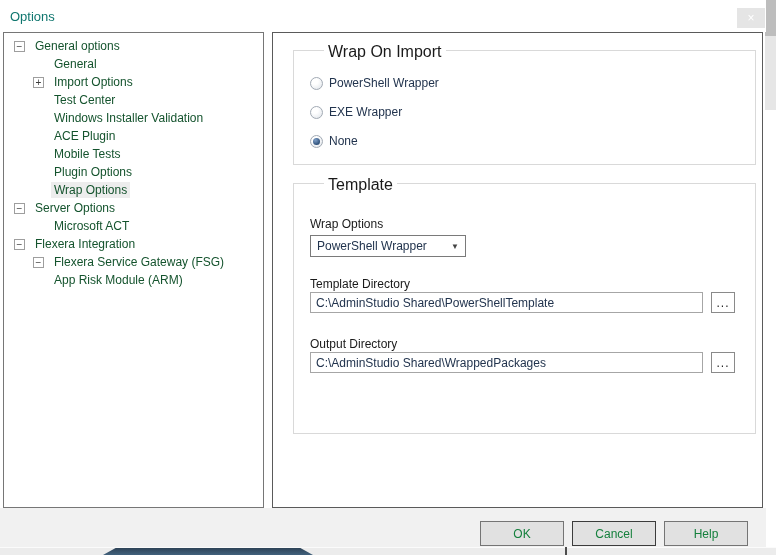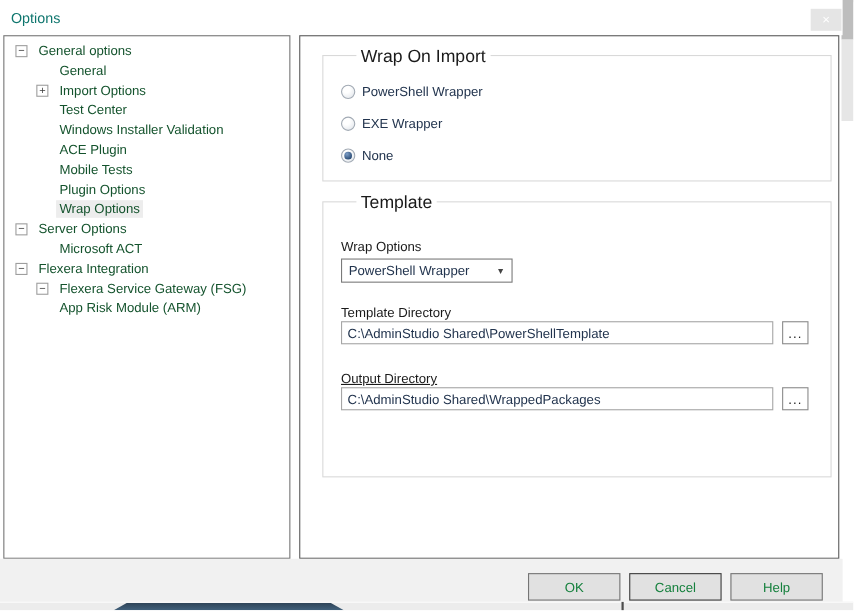--- a/index.html
+++ b/index.html
@@ -209,21 +209,21 @@
       <span class="field-label" style="left:16px; top:33px;">Wrap Options</span>
       <div class="combo">
         <span>PowerShell Wrapper</span>
         <span class="combo-arrow">▼</span>
       </div>
 
       <span class="field-label" style="left:16px; top:93px;">Template Directory</span>
       <input class="textbox" style="top: 108px;" type="text" value="C:\AdminStudio Shared\PowerShellTemplate">
       <button class="browse-btn" style="top:108px;">...</button>
 
-      <span class="field-label" style="left:16px; top:153px;text-decoration:underline;">Output Directory</span>
+      <span class="field-label" style="left:16px; top:153px;">Output Directory</span>
       <input class="textbox" style="top: 168px;" type="text" value="C:\AdminStudio Shared\WrappedPackages">
       <button class="browse-btn" style="top:168px;">...</button>
     </div>
   </div>
 
   <div class="footer">
       <button class="dlg-btn" style="left: 480px;">OK</button>
       <button class="dlg-btn default-btn" style="left: 572px;">Cancel</button>
       <button class="dlg-btn" style="left: 664px;">Help</button>
     </div>

